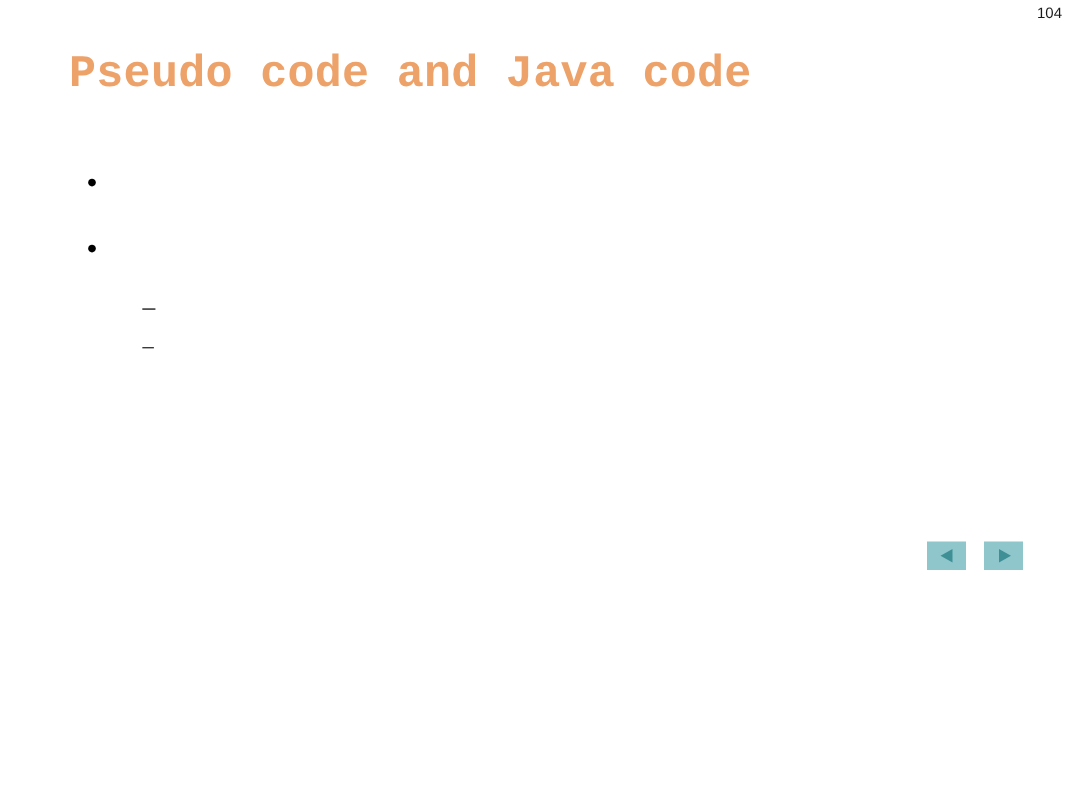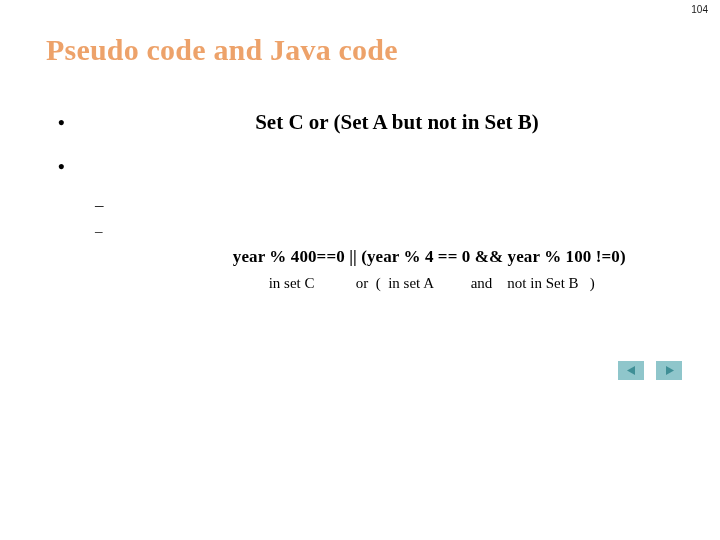--- a/index.html
+++ b/index.html
@@ -12,36 +12,35 @@
     background: #ffffff;
     font-family: "Liberation Sans", sans-serif;
     overflow: hidden;
   }
   .slide {
     position: relative;
     width: 720px;
     height: 408px;
     background: #ffffff;
     box-sizing: border-box;
-    text-align: center;
   }
   .page-number {
     position: absolute;
     top: 4px;
     right: 12px;
     font-family: "Liberation Sans", sans-serif;
     font-size: 10px;
     color: #1a1a1a;
     letter-spacing: 0px;
   }
   .slide-title {
     position: absolute;
     left: 46px;
     top: 33px;
-    font-family: Liberation Serif, serif;
+    font-family: Liberation Mono, monospace;
     font-weight: bold;
     font-size: 30px;
     color: #eda濃;
     color: #eda26a;
     letter-spacing: 0.2px;
     white-space: nowrap;
   }
   .body-block {
     position: absolute;
     left: 0;
@@ -143,35 +142,32 @@
 
 <div class="slide">
 
   <div class="page-number">104</div>
 
   <div class="slide-title">Pseudo code and Java code</div>
 
   <div class="body-block">
     <div class="bullet-line">
       <span class="bullet-mark">•</span>
-      <span class="bullet-text">Set C or (Set A but not in Set B)</span>
     </div>
     <div class="bullet-line second">
       <span class="bullet-mark">•</span>
     </div>
   </div>
 
   <div class="sub-block">
     <div class="sub-line code">
       <span class="dash-mark">–</span>
-      <span class="sub-text">year % 400==0 || (year % 4 == 0 &amp;&amp; year % 100 !=0)</span>
     </div>
     <div class="sub-line gloss">
       <span class="dash-mark">–</span>
-      <span class="sub-text">in set C           or  (  in set A          and    not in Set B   )</span>
     </div>
   </div>
 
   <div class="nav-buttons">
     <div class="nav-btn">
       <span>
         <svg width="13" height="13" viewBox="0 0 13 13">
           <polygon points="10,2 10,11 2,6.5" fill="#3f8f96"></polygon>
         </svg>
       </span>

